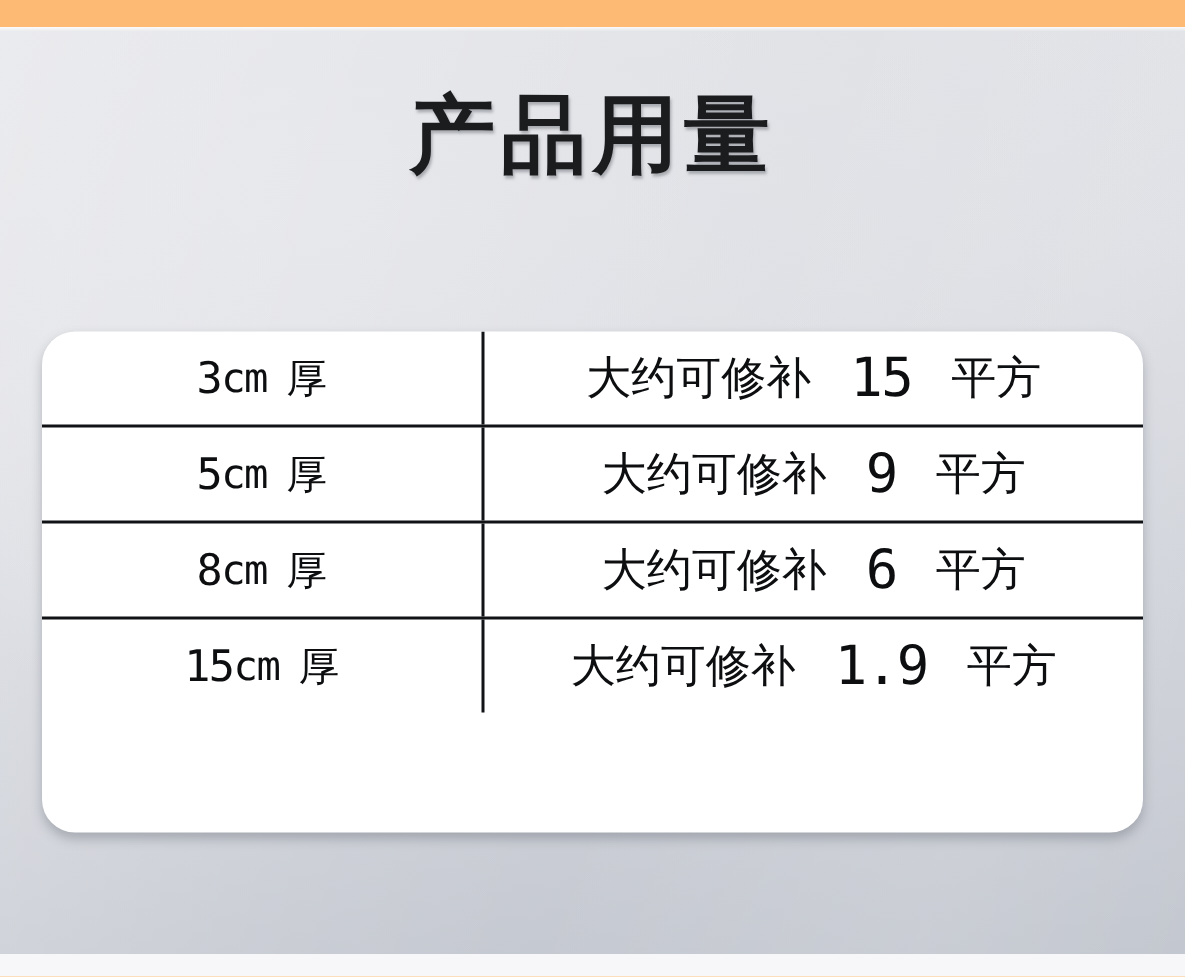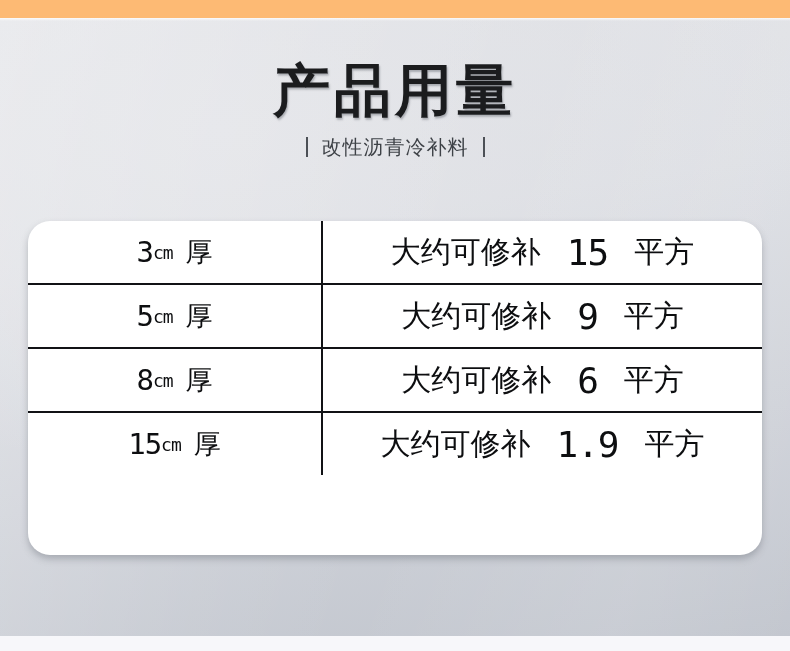--- a/index.html
+++ b/index.html
@@ -154,21 +154,21 @@
     font-size: 27px;
     letter-spacing: 0px;
     white-space: nowrap;
   }
   .cell-thickness .num {
     font-size: 29px;
     font-family: "DejaVu Sans Mono", "Liberation Mono", monospace;
     letter-spacing: -1px;
   }
   .cell-thickness .unit {
-    font-size: 18px;
+    font-size: 27px;
     font-family: "DejaVu Sans Mono", "Liberation Mono", monospace;
     letter-spacing: -1px;
   }
   .cell-thickness .word {
     margin-left: 13px;
     font-size: 27px;
   }
   .cell-coverage {
     flex: 1;
     font-size: 30px;
@@ -196,82 +196,77 @@
 
 <div class="page">
 
   <div class="bg-panel">
     <div class="bg-top-edge"></div>
     <div class="bg-sheen"></div>
   </div>
 
   <div class="heading">
     <div class="page-title">产品用量</div>
-    <div class="subtitle-row">
-      <span class="subtitle-bar" title="|"></span>
-      <span class="subtitle-text">改性沥青冷补料</span>
-      <span class="subtitle-bar" title="|"></span>
+  </div>
+
+  <div class="table-card">
+
+
+    <div class="table-body">
+
+      <div class="table-row">
+        <div class="cell cell-thickness">
+          <span class="num">3</span>
+            <span class="unit">cm</span>
+            <span class="word">厚</span>
+        </div>
+        <div class="cell cell-coverage">
+          <span>大约可修补</span>
+            <span class="mono">15</span>
+            <span>平方</span>
+        </div>
+      </div>
+
+      <div class="table-row">
+        <div class="cell cell-thickness">
+          <span class="num">5</span>
+            <span class="unit">cm</span>
+            <span class="word">厚</span>
+        </div>
+        <div class="cell cell-coverage">
+          <span>大约可修补</span>
+            <span class="mono">9</span>
+            <span>平方</span>
+        </div>
+      </div>
+
+      <div class="table-row">
+        <div class="cell cell-thickness">
+          <span class="num">8</span>
+            <span class="unit">cm</span>
+            <span class="word">厚</span>
+        </div>
+        <div class="cell cell-coverage">
+          <span>大约可修补</span>
+            <span class="mono">6</span>
+            <span>平方</span>
+        </div>
+      </div>
+
+      <div class="table-row">
+        <div class="cell cell-thickness">
+          <span class="num">15</span>
+            <span class="unit">cm</span>
+            <span class="word">厚</span>
+        </div>
+        <div class="cell cell-coverage">
+          <span>大约可修补</span>
+            <span class="mono">1.9</span>
+            <span>平方</span>
+        </div>
+      </div>
+
     </div>
   </div>
 
-  <div class="table-card">
-
-
-    <div class="table-body">
-
-      <div class="table-row">
-        <div class="cell cell-thickness">
-          <span class="num">3</span>
-            <span class="unit">cm</span>
-            <span class="word">厚</span>
-        </div>
-        <div class="cell cell-coverage">
-          <span>大约可修补</span>
-            <span class="mono">15</span>
-            <span>平方</span>
-        </div>
-      </div>
-
-      <div class="table-row">
-        <div class="cell cell-thickness">
-          <span class="num">5</span>
-            <span class="unit">cm</span>
-            <span class="word">厚</span>
-        </div>
-        <div class="cell cell-coverage">
-          <span>大约可修补</span>
-            <span class="mono">9</span>
-            <span>平方</span>
-        </div>
-      </div>
-
-      <div class="table-row">
-        <div class="cell cell-thickness">
-          <span class="num">8</span>
-            <span class="unit">cm</span>
-            <span class="word">厚</span>
-        </div>
-        <div class="cell cell-coverage">
-          <span>大约可修补</span>
-            <span class="mono">6</span>
-            <span>平方</span>
-        </div>
-      </div>
-
-      <div class="table-row">
-        <div class="cell cell-thickness">
-          <span class="num">15</span>
-            <span class="unit">cm</span>
-            <span class="word">厚</span>
-        </div>
-        <div class="cell cell-coverage">
-          <span>大约可修补</span>
-            <span class="mono">1.9</span>
-            <span>平方</span>
-        </div>
-      </div>
-
-    </div>
-  </div>
-
   <div class="bottom-strip"></div>
 
 </div>
 
 </body></html>

